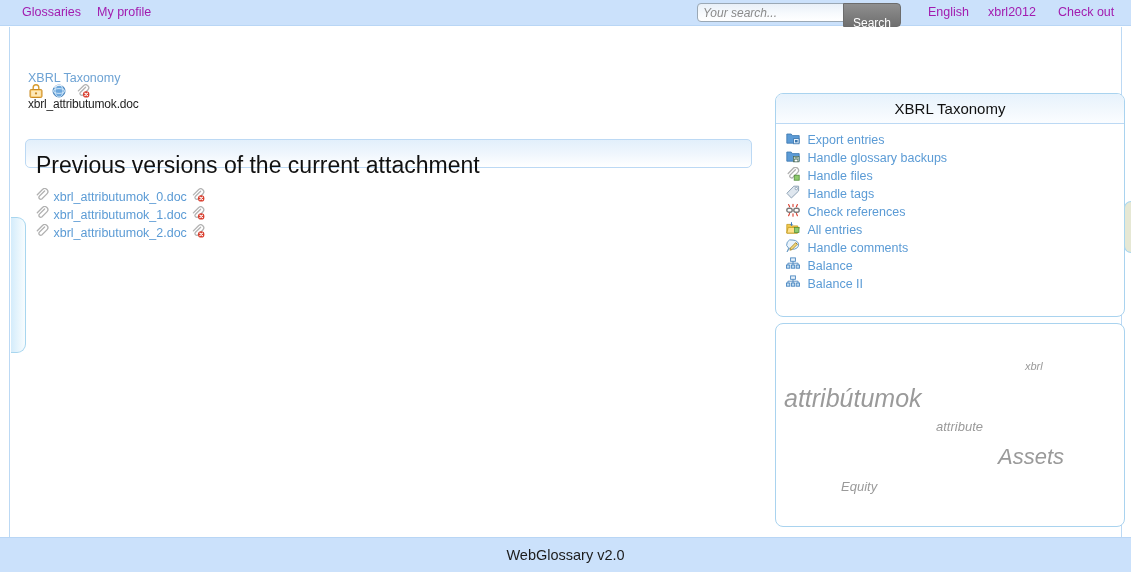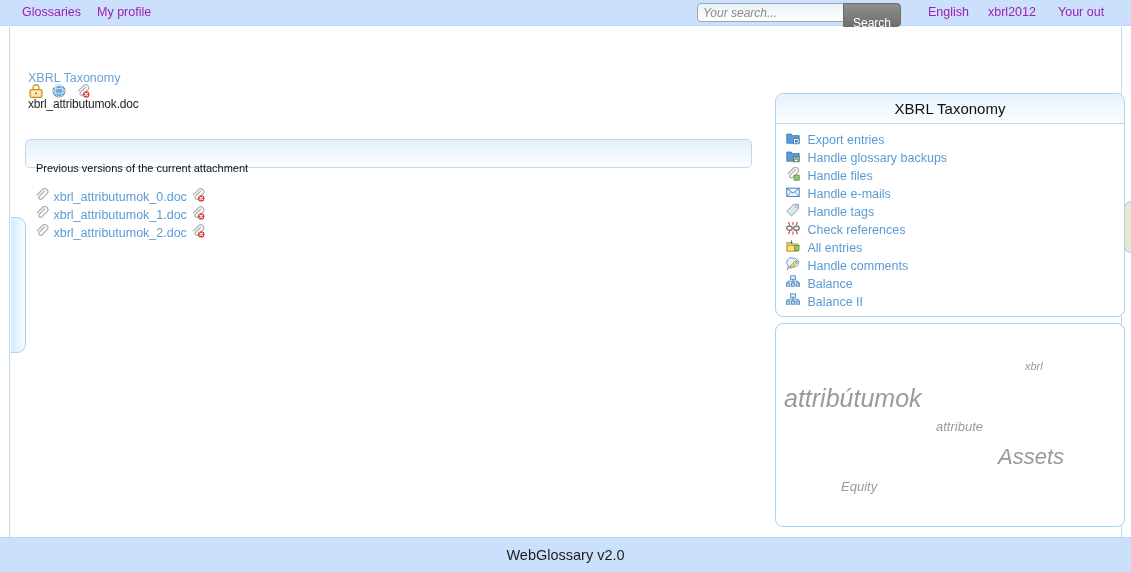--- a/index.html
+++ b/index.html
@@ -106,22 +106,22 @@
   }
 
   #section-box {
     position: absolute; left: 15px; top: 112px;
     width: 727px; height: 29px;
     background: linear-gradient(to bottom, #e2effb 0%, #eff6fd 50%, #ffffff 100%);
     border: 1px solid #bcd9f4;
     border-radius: 5px;
   }
   #section-title {
-    position: absolute; left: 10px; top: 22px;
-    font-size: 11px; color: #111111;
+    position: absolute; left: 10px; top: 12px;
+    font-size: 23px; color: #111111;
   }
 
   #attach-list {
     position: absolute; left: 25px; top: 160px;
   }
   .attach-row {
     height: 18px; line-height: 18px;
     white-space: nowrap; margin-bottom: 0px;
   }
   .attach-link {
@@ -191,21 +191,21 @@
   <span class="topnav" id="nav-glossaries">Glossaries</span>
   <span class="topnav" id="nav-profile">My profile</span>
 
   <div id="search-wrap">
     <input id="search-input" type="text" placeholder="Your search..." style="">
     <button id="search-button">Search</button>
   </div>
 
   <span class="topnav" id="acct-lang">English</span>
   <span class="topnav" id="acct-user">xbrl2012</span>
-  <span class="topnav" id="acct-signout">Your out</span>
+  <span class="topnav" id="acct-signout">Check out</span>
 </div>
 
 <div id="page">
 
   <div id="left-tab"></div>
 
   <span id="breadcrumb">XBRL Taxonomy</span>
 
   <div id="badge-row">
     <span class="badge-icon">
@@ -320,30 +320,20 @@
       <div class="menu-row">
         <span class="ico">
           <svg width="14" height="14" viewBox="0 0 14 14">
             <path d="M9.4 2.8 L4.1 8.1 a1.8 1.8 0 0 0 2.5 2.5 l5.0 -5.0 a3 3 0 0 0 -4.3 -4.3 L2.2 6.5" fill="none" stroke="#b0b0b0" stroke-width="1.3" stroke-linecap="round"></path>
             <rect x="8.2" y="8.2" width="5" height="5" fill="#8fca6d" stroke="#4f8a36" stroke-width="0.8"></rect>
           </svg>
         </span>
         <span class="menu-label">Handle files</span>
       </div>
 
-      <div class="menu-row">
-        <span class="ico">
-          <svg width="14" height="14" viewBox="0 0 14 14">
-            <rect x="0.8" y="3.2" width="12.4" height="8.2" fill="#f4f9fe" stroke="#3f7fc0" stroke-width="1"></rect>
-            <path d="M0.8 3.2 L7 8.2 L13.2 3.2" fill="none" stroke="#3f7fc0" stroke-width="1"></path>
-            <path d="M0.8 11.4 L5 7.2 M13.2 11.4 L9 7.2" fill="none" stroke="#3f7fc0" stroke-width="0.8"></path>
-          </svg>
-        </span>
-        <span class="menu-label">Handle e-mails</span>
-      </div>
 
       <div class="menu-row">
         <span class="ico">
           <svg width="14" height="14" viewBox="0 0 14 14">
             <path d="M7.8 1.2 H12.6 V6 L5.4 13.0 L0.9 8.3 Z" fill="#dfe7ef" stroke="#8fa3b6" stroke-width="1"></path>
             <circle cx="10.3" cy="3.6" r="1.2" fill="#ffffff" stroke="#8fa3b6" stroke-width="0.9"></circle>
           </svg>
         </span>
         <span class="menu-label">Handle tags</span>
       </div>

